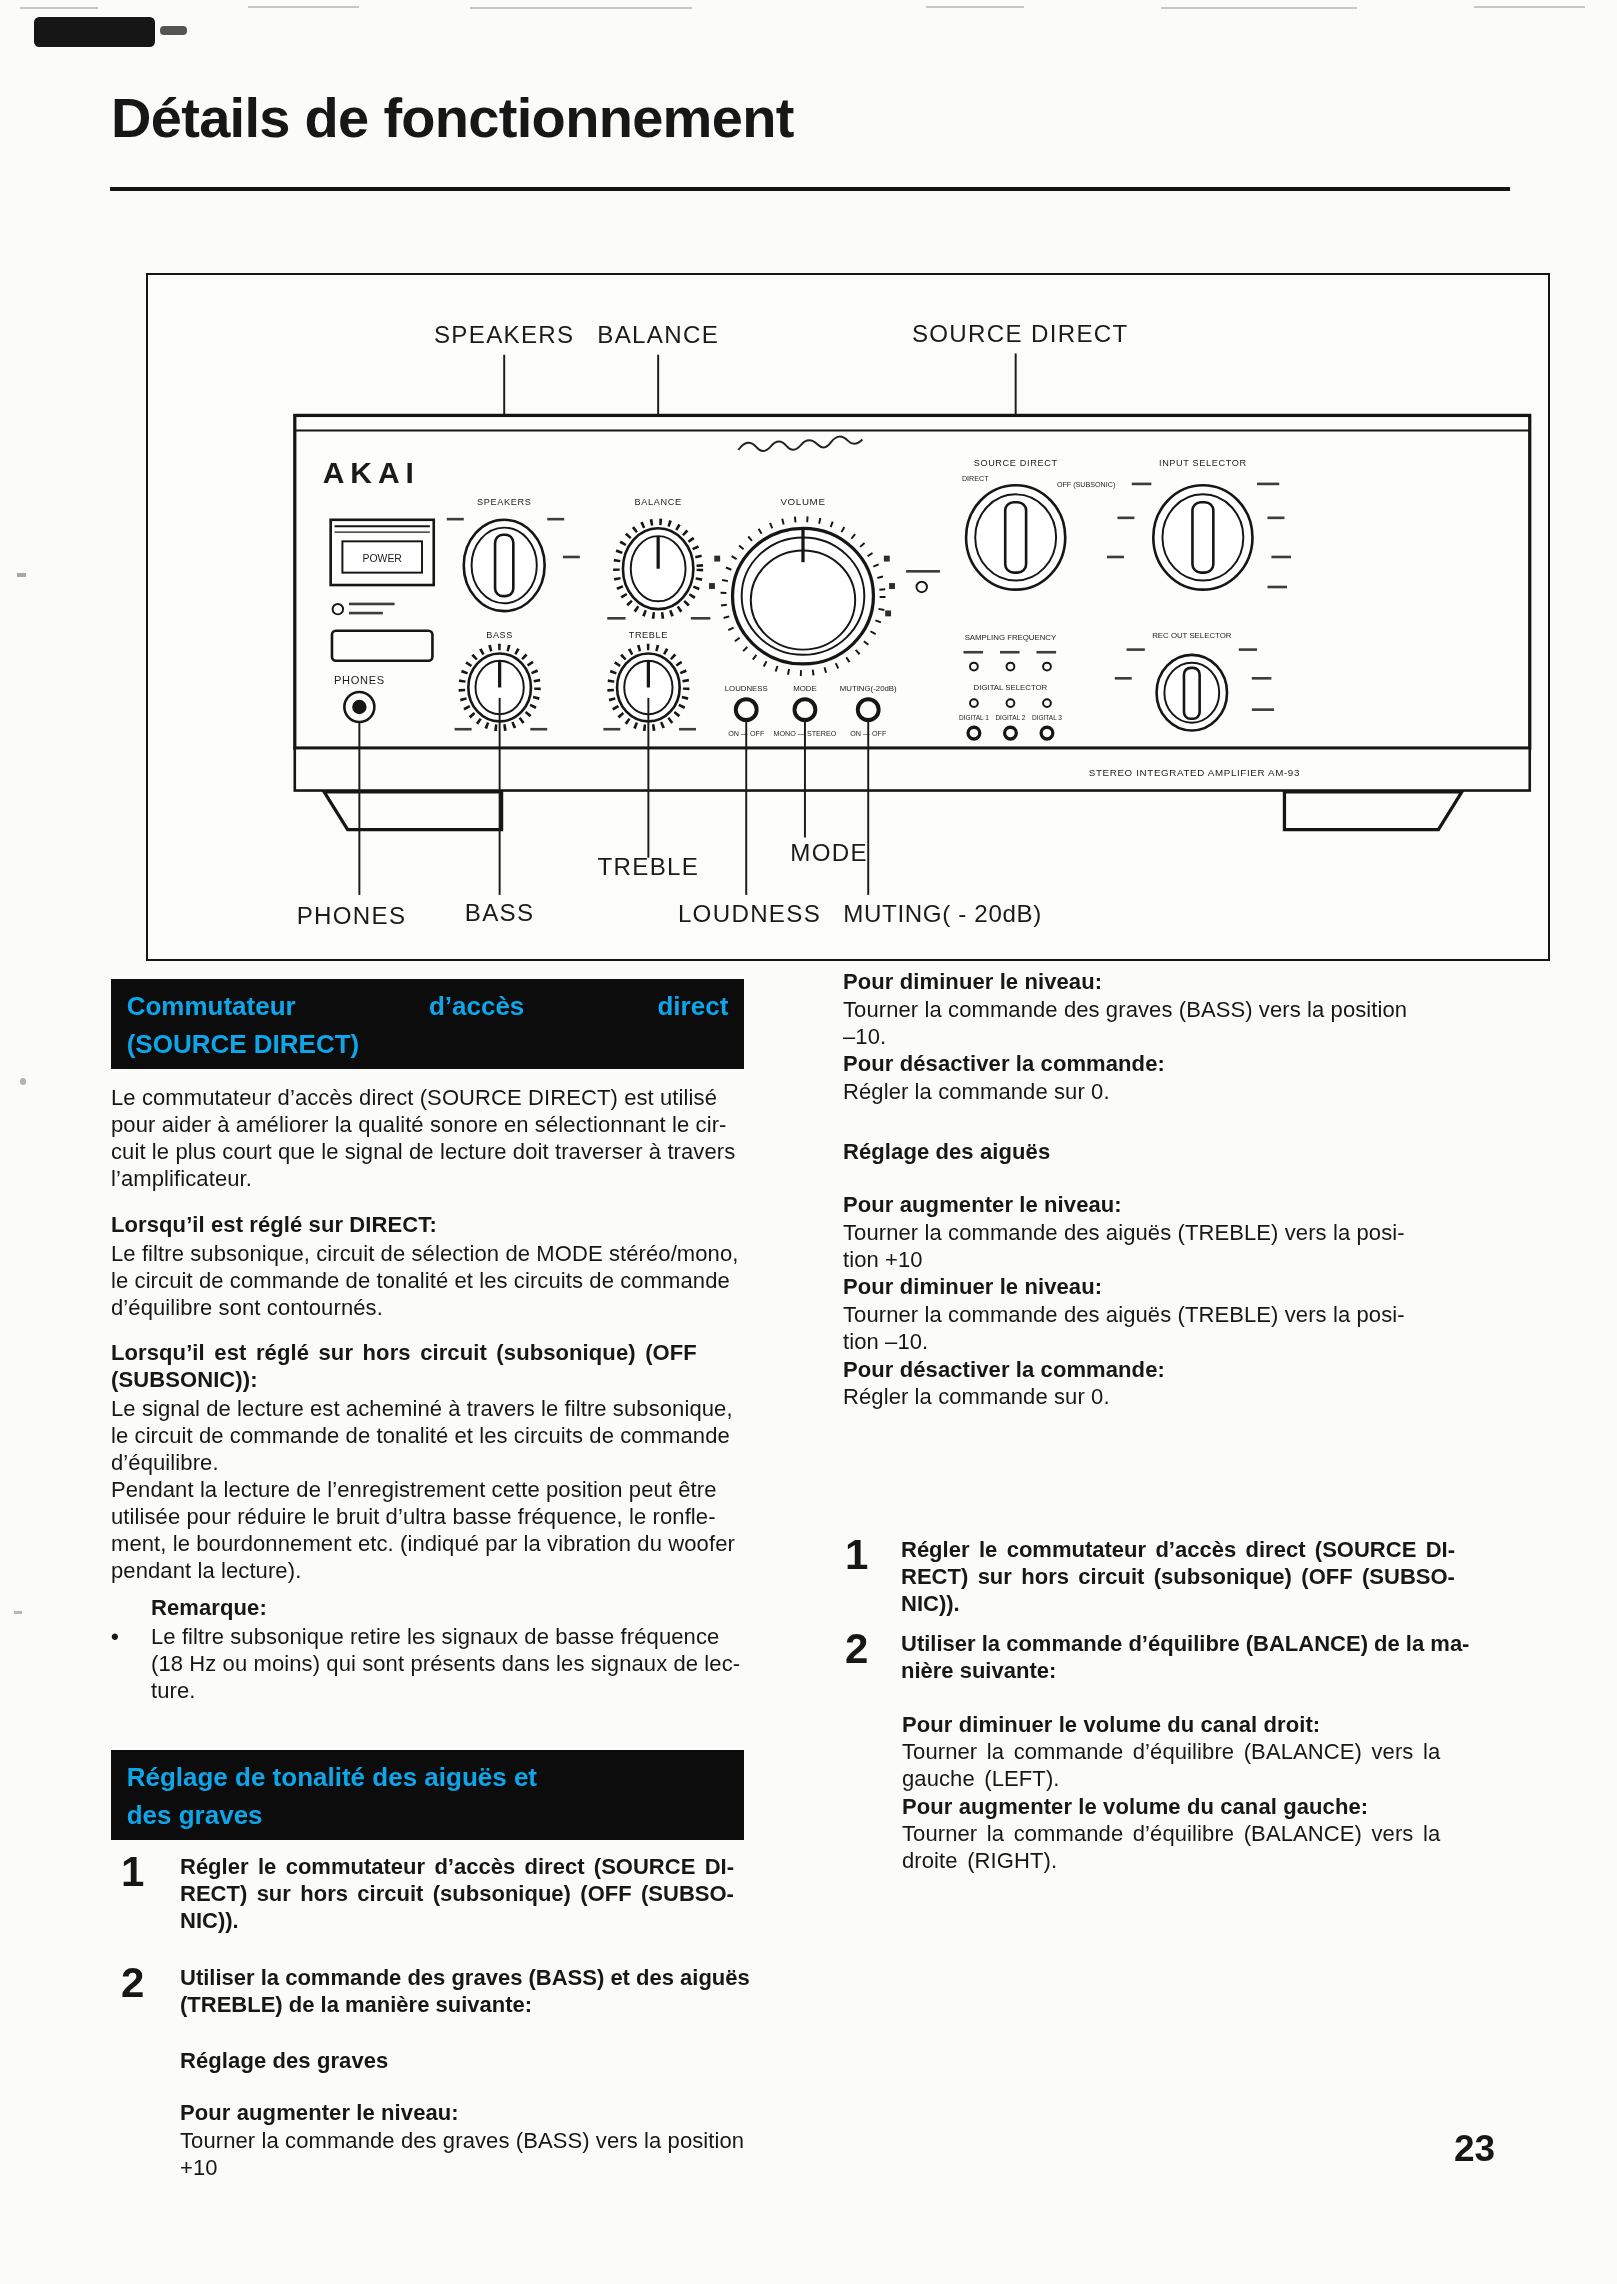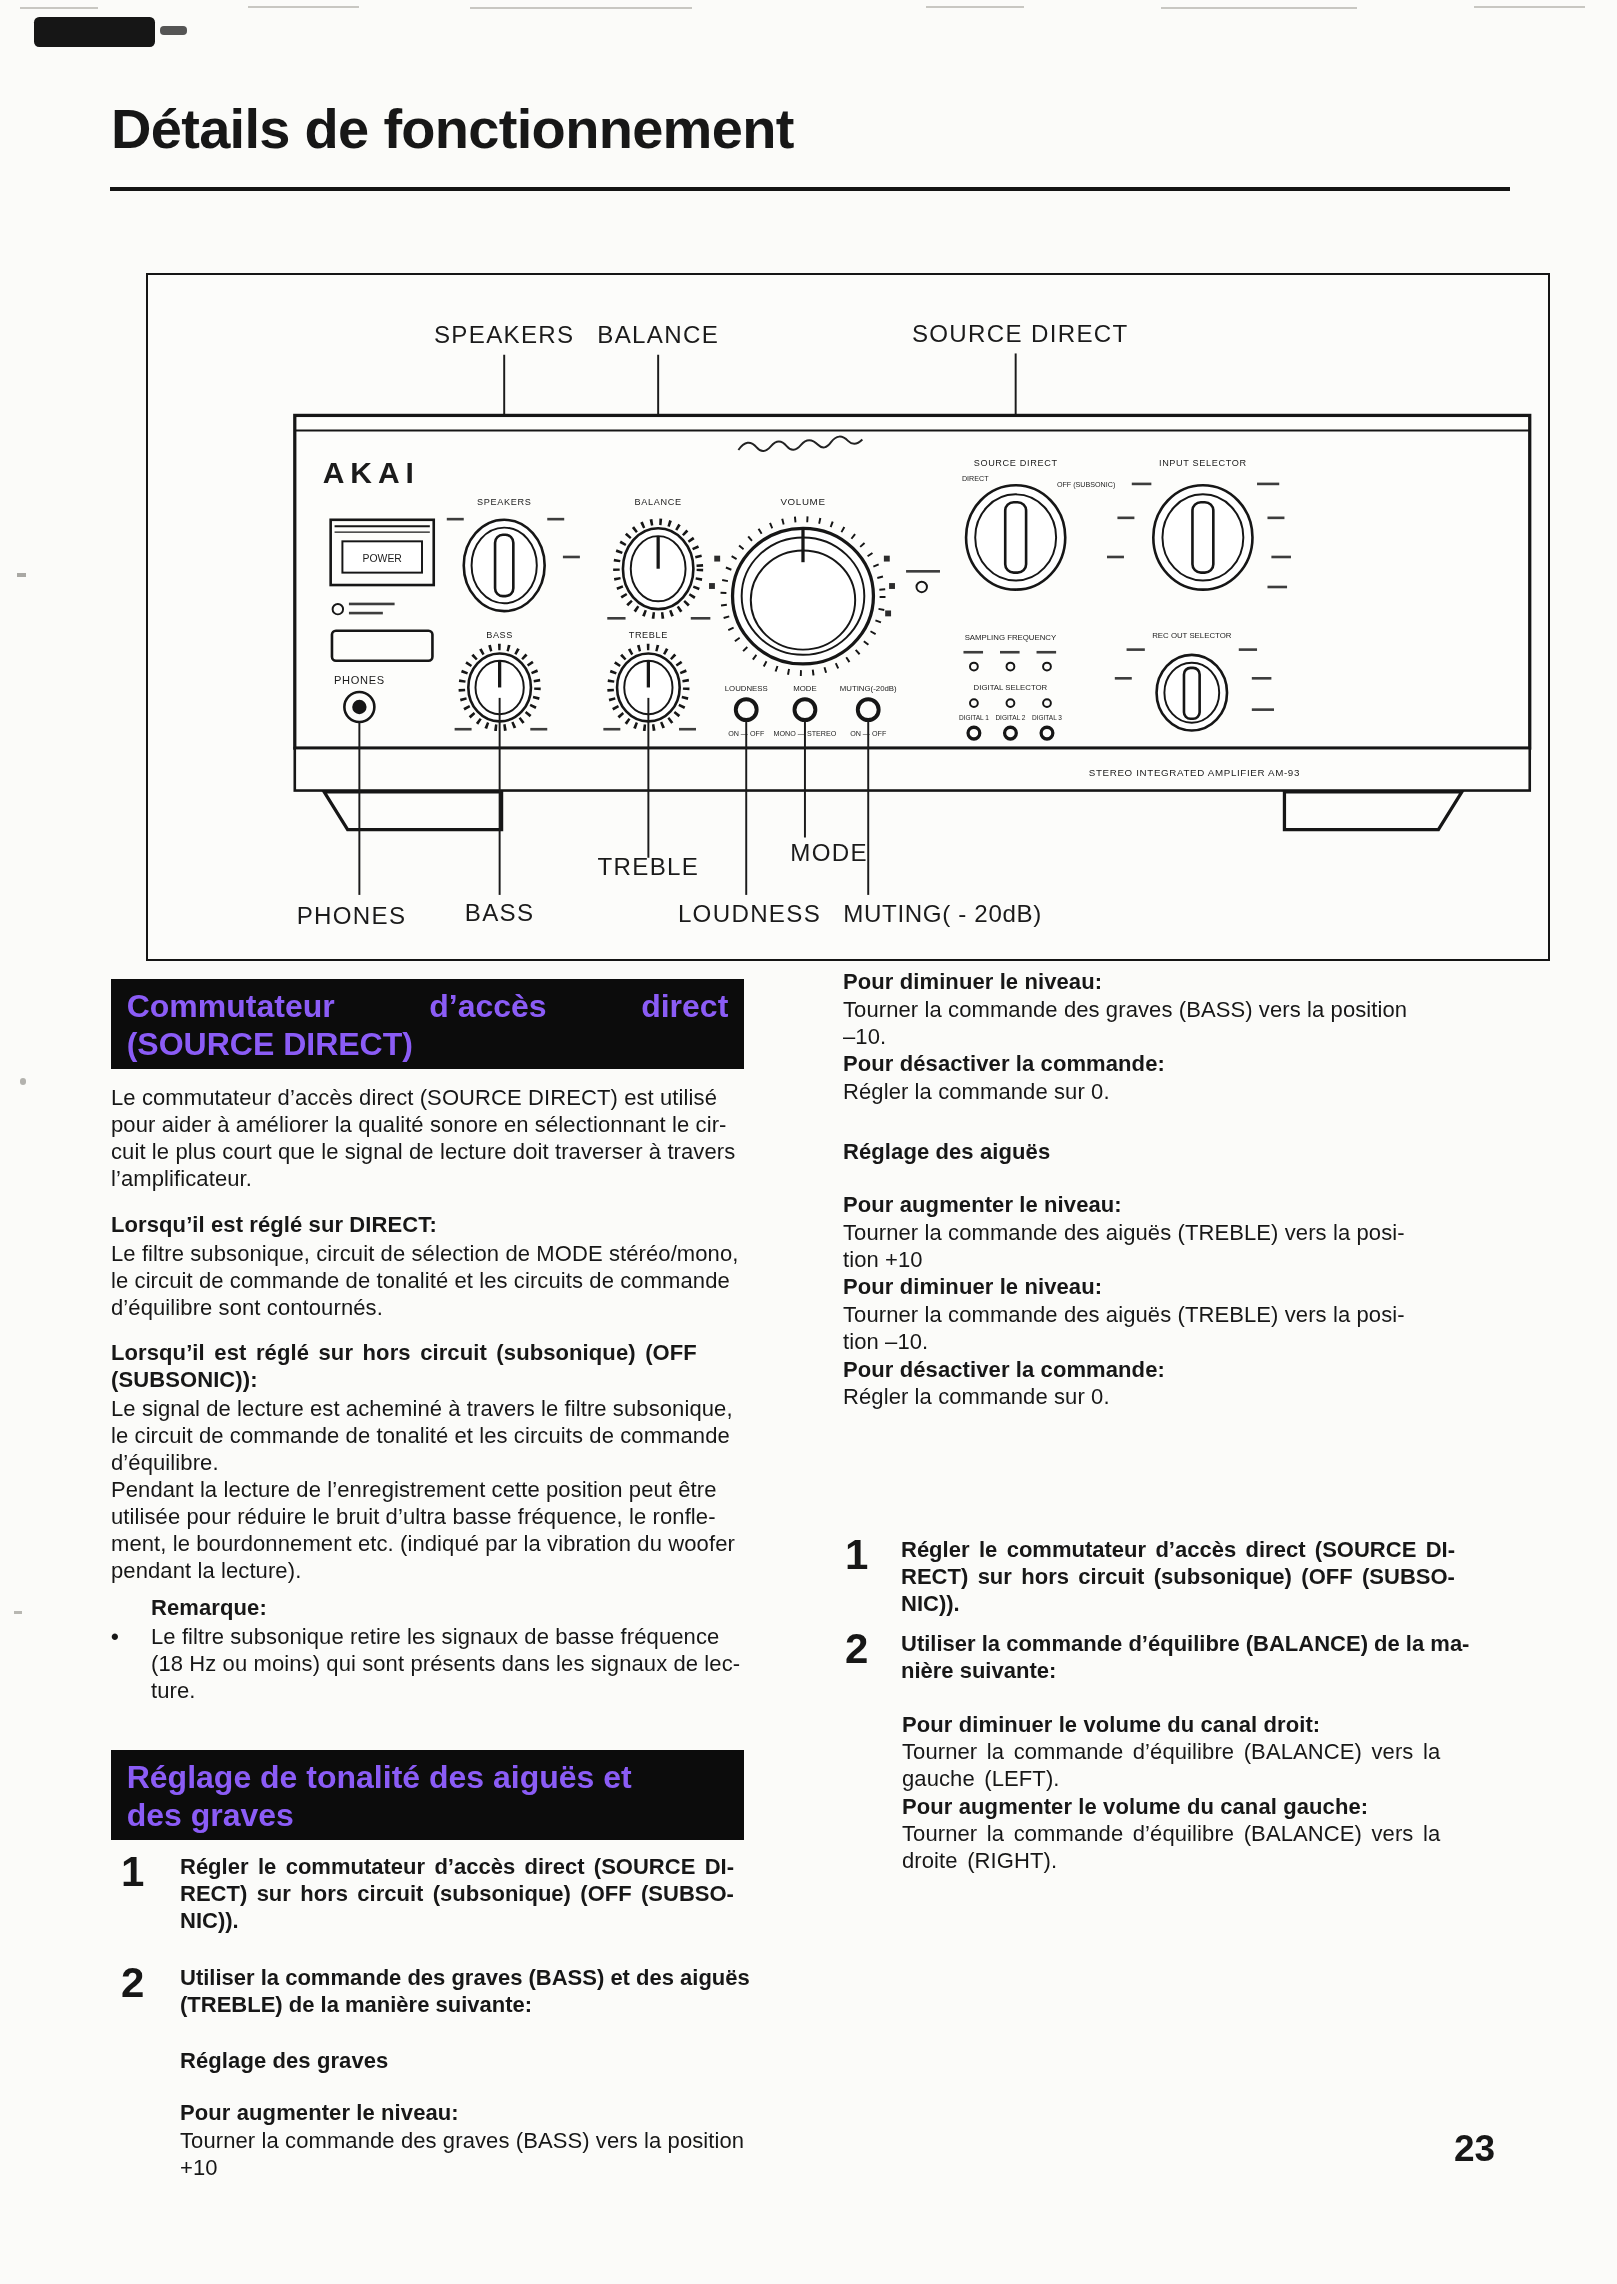--- a/index.html
+++ b/index.html
@@ -11,21 +11,21 @@
     overflow:hidden;
   }
   .page{position:absolute;left:0;top:0;width:1618px;height:2284px;background:#fbfbf9;}
   .abs{position:absolute;}
   .t{font-size:22px;line-height:27px;letter-spacing:0.1px;white-space:pre-line;}
   .b{font-weight:700;}
   .tt{font-size:22px;line-height:27px;font-weight:700;white-space:pre-line;}
   .jw{word-spacing:3.3px;}
   .title{font-size:56px;font-weight:700;letter-spacing:-0.7px;}
   .rule{background:#141414;}
-  .bar{background:#0c0c0c;color:#8b5cf6;font-weight:700;font-size:32px;line-height:38px;
+  .bar{background:#0c0c0c;color:#0ea5e9;font-weight:700;font-size:26px;line-height:38px;
        padding:7.8px 15.7px 6.5px 15.7px;box-sizing:border-box;}
   .jrow{display:flex;justify-content:space-between;}
   .step{display:flex;align-items:flex-start;}
   .step-num{font-size:42px;font-weight:700;line-height:38px;flex:none;}
   .bullet-row{display:flex;}
   .bullet-dot{font-size:22px;line-height:27px;width:40px;flex:none;font-weight:700;}
   .figure-box{border:2.6px solid #151515;background:#fcfcfa;}
   .pagenum{font-size:37px;font-weight:700;}
   svg{display:block;}
   svg text{font-family:"Liberation Sans", sans-serif;fill:#1b1b1b;}
@@ -41,21 +41,21 @@
   <div class="abs artifact" style="left:470px;top:6.5px;width:222px;height:2.6px;"></div>
   <div class="abs artifact" style="left:926px;top:5.9px;width:98px;height:2.6px;"></div>
   <div class="abs artifact" style="left:1161px;top:6.5px;width:196px;height:2.6px;"></div>
   <div class="abs artifact" style="left:1474px;top:5.9px;width:111px;height:2.6px;"></div>
   <div class="abs" style="left:34px;top:17px;width:121px;height:30px;background:#161616;border-radius:5.2px;"></div>
   <div class="abs" style="left:160px;top:26px;width:27px;height:9px;background:#555;border-radius:3.9px;"></div>
   <div class="abs" style="left:17px;top:573px;width:9px;height:3.9px;background:#a9a8a4;"></div>
   <div class="abs" style="left:19.6px;top:1078px;width:6.5px;height:6.5px;background:#b3b2ae;border-radius:50%;"></div>
   <div class="abs" style="left:14.4px;top:1611px;width:7.8px;height:3.3px;background:#b8b7b2;"></div>
 
-  <div class="abs title" style="left:111px;top:96px;text-align:center;">Détails de fonctionnement</div>
+  <div class="abs title" style="left:111px;top:85px;text-align:center;">Détails de fonctionnement</div>
   <div class="abs rule" style="left:110px;top:187px;width:1400px;height:3.9px;"></div>
 
   <div class="abs figure-box" style="left:110px;top:273px;width:1400px;height:684px;margin-left:36px;">
     <svg width="1400" height="684" viewBox="0 0 2146 1048">
 
       <text x="546" y="104" font-size="37" letter-spacing="2" text-anchor="middle">SPEAKERS</text>
       <text x="782" y="104" font-size="37" letter-spacing="2" text-anchor="middle">BALANCE</text>
       <text x="1337" y="102" font-size="37" letter-spacing="2" text-anchor="middle">SOURCE DIRECT</text>
       <line x1="546" y1="122" x2="546" y2="448" stroke="#1b1b1b" stroke-width="3"></line>
       <line x1="782" y1="122" x2="782" y2="455" stroke="#1b1b1b" stroke-width="3"></line>

